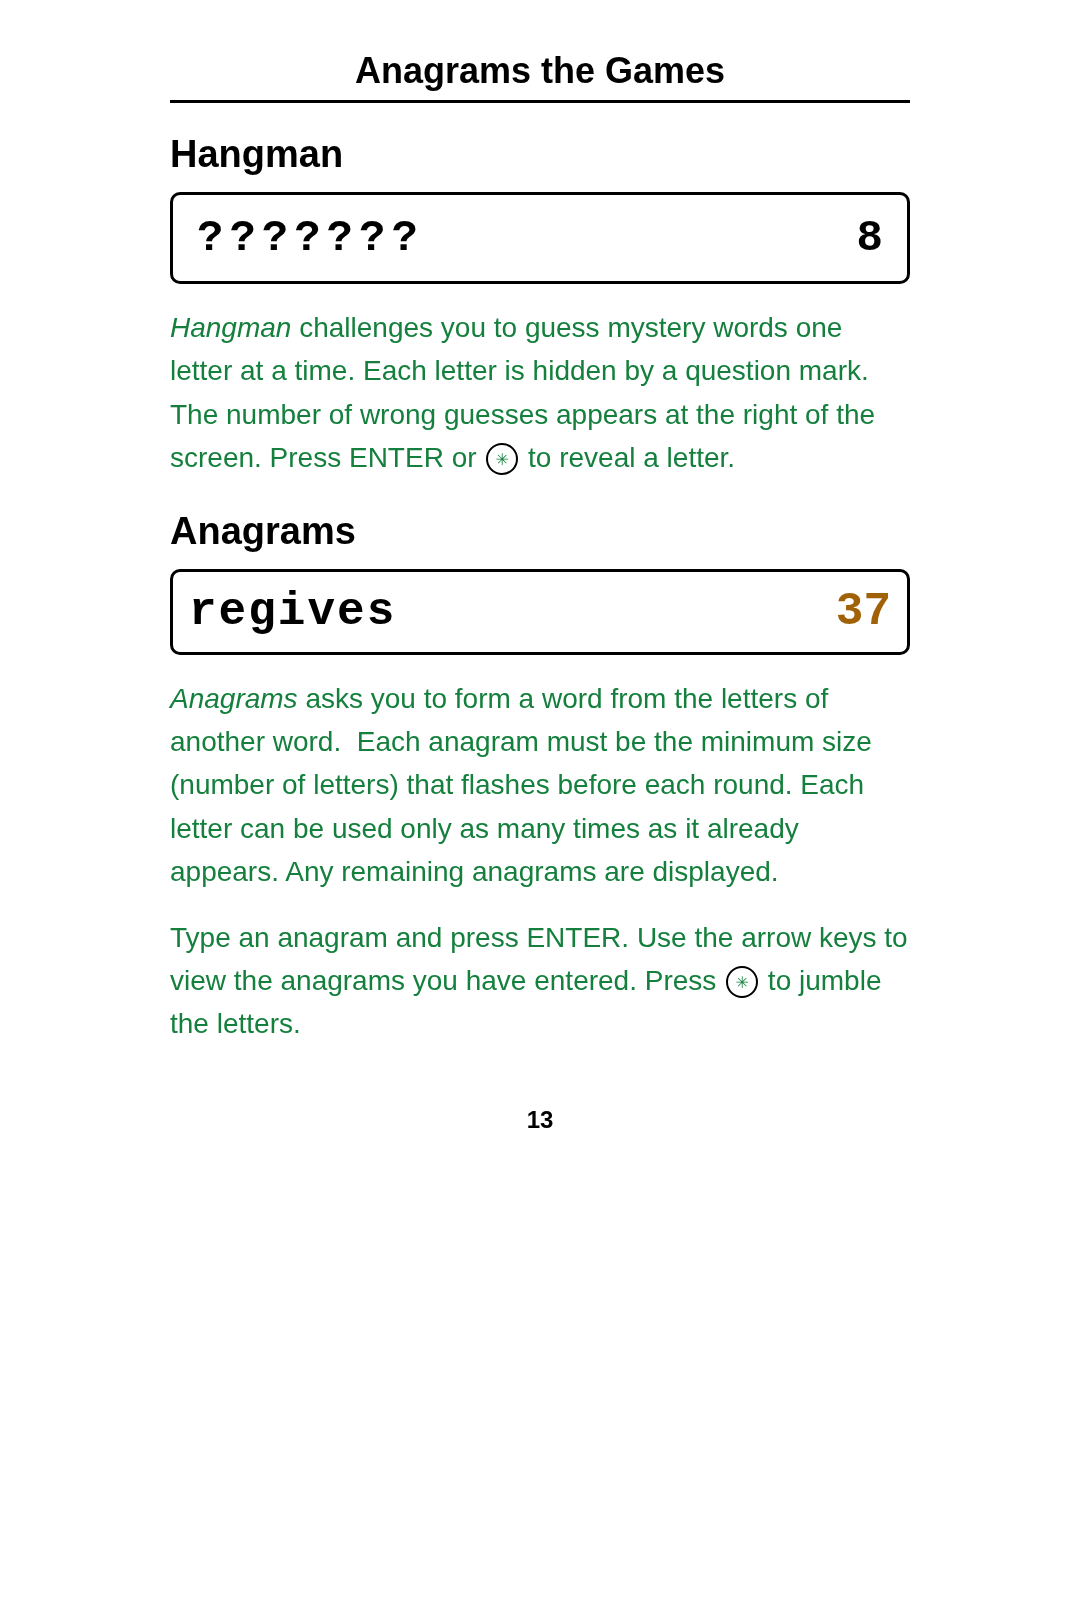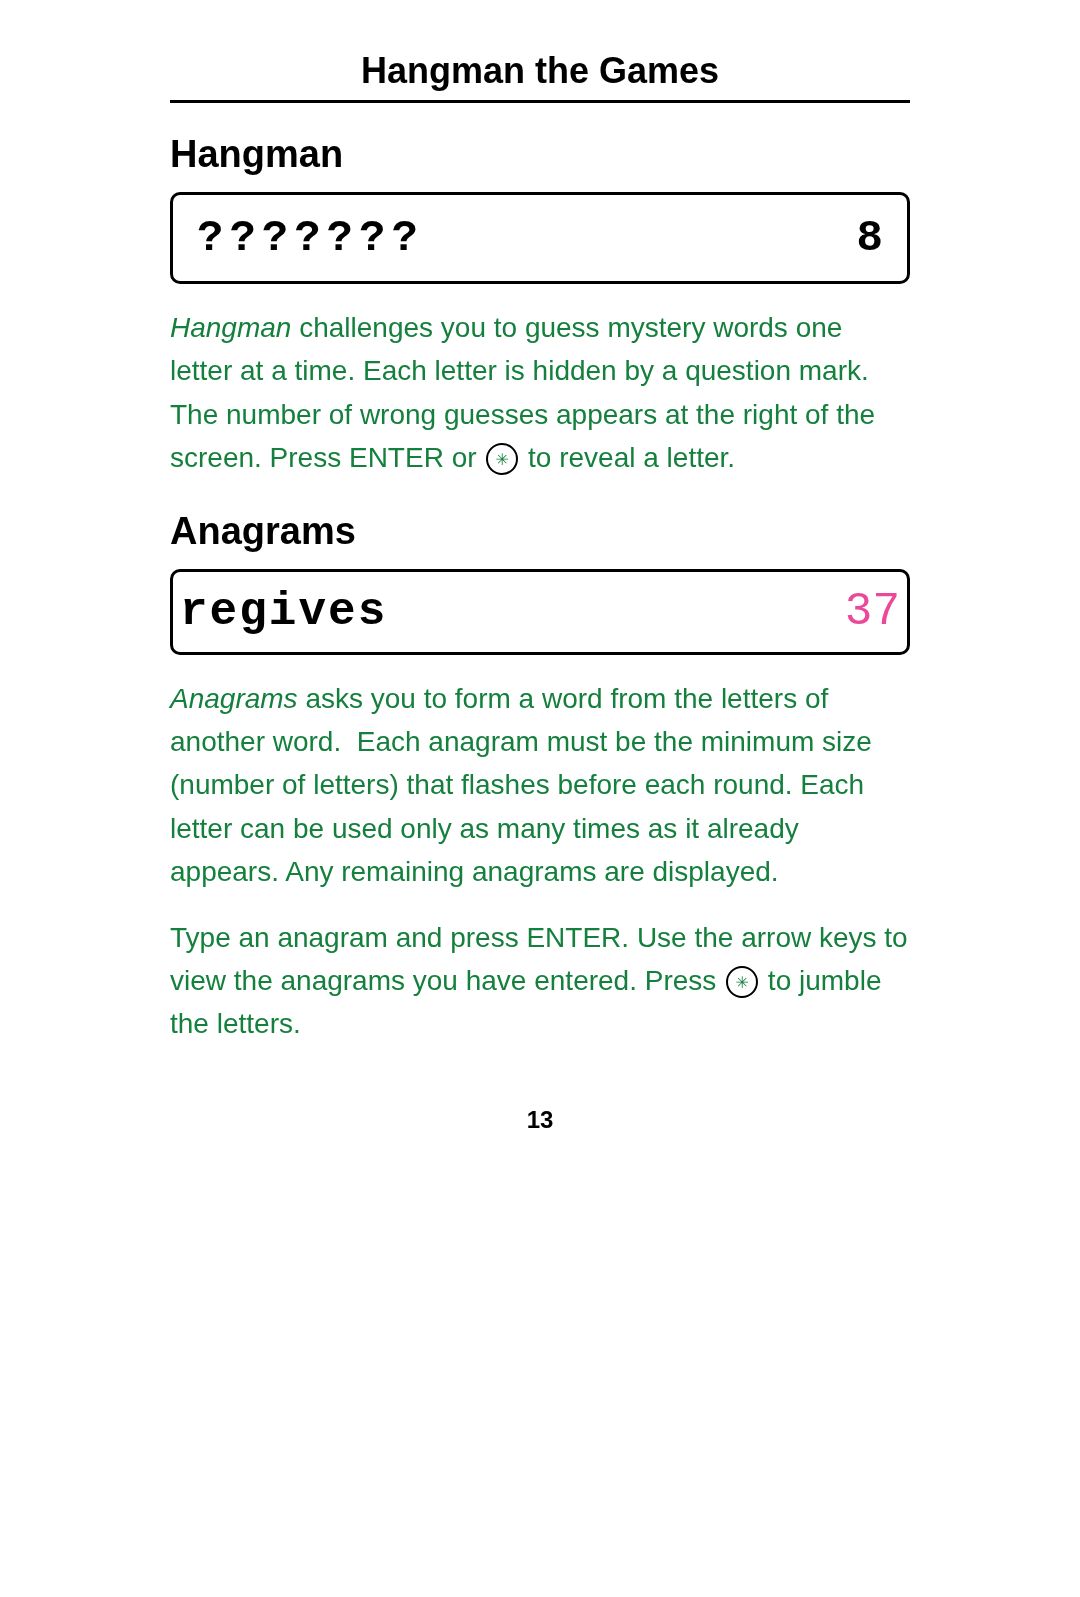--- a/index.html
+++ b/index.html
@@ -46,21 +46,21 @@
       margin-bottom: 16px;
       font-family: 'Arial', sans-serif;
     }
 
     .display-box {
       border: 3px solid #000000;
       border-radius: 10px;
       display: flex;
       align-items: center;
       justify-content: space-between;
-      padding: 14px 7px;
+      padding: 14px 16px;
       margin-bottom: 22px;
       background: #ffffff;
     }
 
     .display-box-hangman {
       padding: 18px 24px;
     }
 
     .display-text-hangman {
       font-family: 'Courier New', monospace;
@@ -81,22 +81,22 @@
       font-family: 'Courier New', monospace;
       font-size: 46px;
       font-weight: bold;
       color: #000000;
       letter-spacing: 2px;
     }
 
     .display-number-anagrams {
       font-family: 'Courier New', monospace;
       font-size: 46px;
-      font-weight: normal;
-      color: #ec4899;
+      font-weight: bold;
+      color: #a16207;
     }
 
     .body-text {
       font-size: 28px;
       line-height: 1.55;
       color: #15803d;
       margin-bottom: 22px;
       font-family: 'Arial', sans-serif;
     }
 
@@ -136,21 +136,21 @@
     .section {
       margin-bottom: 30px;
     }
   </style>
 </head>
 <body>
 
 <div class="page">
 
   <div class="page-header">
-    <div class="page-title">Hangman the Games</div>
+    <div class="page-title">Anagrams the Games</div>
   </div>
   <hr class="header-rule">
 
   <div class="section">
     <div class="section-heading">Hangman</div>
 
     <div class="display-box display-box-hangman">
       <span class="display-text-hangman">???????</span>
       <span class="display-number-hangman">8</span>
     </div>

